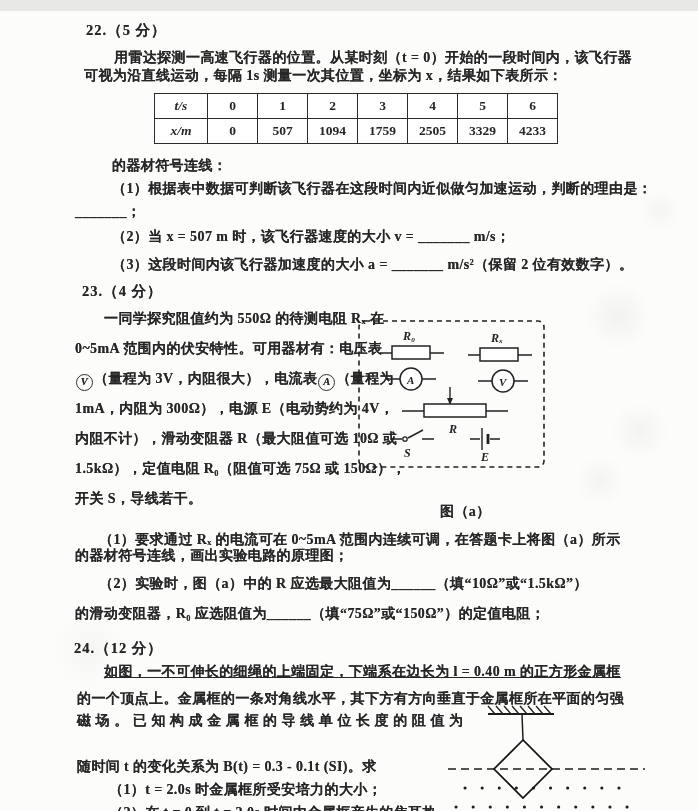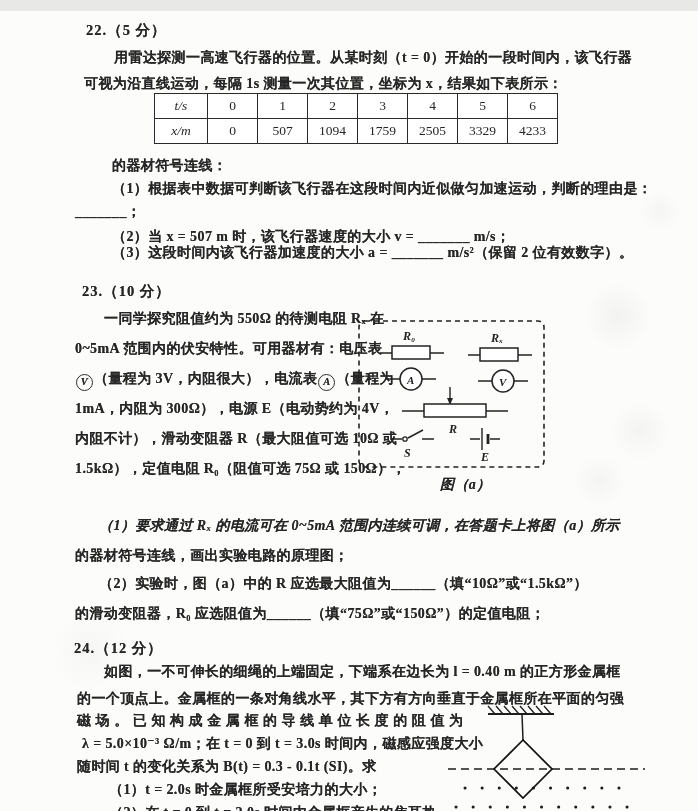--- a/index.html
+++ b/index.html
@@ -18,39 +18,39 @@
   .ln {
     position:absolute; white-space:nowrap; font-size:14px; letter-spacing:.4px;
     text-shadow:0 0 .5px rgba(45,45,45,.75);
   }
   .num { font-size:14.5px; letter-spacing:1px; }
   .sp  { letter-spacing:4.6px; }
   .cap { font-size:14px; }
   .dtable { position:absolute; left:154px; top:82px; border-collapse:collapse; background:#fff; }
   .dtable td {
     border:1.6px solid #2b2b2b; width:45px; height:24px; text-align:center;
-    font-size:13.5px; padding:0 2px; font-weight:400;
+    font-size:13.5px; padding:0 2px; font-weight:700;
   }
   .dtable td.h { width:48px; font-style:italic; }
   .circ {
     display:inline-block; width:15px; height:15px; border:1.3px solid #2e2e2e;
     border-radius:50%; text-align:center; line-height:14px; font-size:10.5px;
     font-style:italic; vertical-align:-2px; margin:0 1px;
   }
   svg text { font-family:"Liberation Serif","DejaVu Serif",serif; font-style:italic; fill:#222; }
   .figwrap { position:absolute;text-align:center; }
 </style>
 </head>
 <body>
 
 <div class="page">
 
   <div class="ln num" style="left:86px; top:10px;">22.（5 分）</div>
   <div class="ln" style="left:114px; top:38px;">用雷达探测一高速飞行器的位置。从某时刻（t = 0）开始的一段时间内，该飞行器</div>
-  <div class="ln" style="left:84px;  top:64px;">可视为沿直线运动，每隔 1s 测量一次其位置，坐标为 x，结果如下表所示：</div>
+  <div class="ln" style="left:84px;  top:56px;">可视为沿直线运动，每隔 1s 测量一次其位置，坐标为 x，结果如下表所示：</div>
 
   <table class="dtable">
     <tbody>
         <tr>
       <td class="h">t/s</td>
       <td>0</td>
       <td>1</td>
       <td>2</td>
       <td>3</td>
       <td>4</td>
@@ -67,29 +67,30 @@
       <td>3329</td>
       <td>4233</td>
     </tr>
   </tbody>
     </table>
 
   <div class="ln" style="left:112px; top:146px;">的器材符号连线：</div>
   <div class="ln" style="left:112px; top:169px;">（1）根据表中数据可判断该飞行器在这段时间内近似做匀加速运动，判断的理由是：</div>
   <div class="ln" style="left:75px;  top:192px;">_______；</div>
   <div class="ln" style="left:112px; top:217px;">（2）当 x = 507 m 时，该飞行器速度的大小 v = _______ m/s；</div>
-  <div class="ln" style="left:112px; top:233px;">（3）这段时间内该飞行器加速度的大小 a = _______ m/s²（保留 2 位有效数字）。</div>
+  <div class="ln" style="left:112px; top:245px;">（3）这段时间内该飞行器加速度的大小 a = _______ m/s²（保留 2 位有效数字）。</div>
 
-  <div class="ln num" style="left:82px; top:271px;">23.（10 分）</div>
+  <div class="ln num" style="left:82px; top:271px;">23.（4 分）</div>
   <div class="ln" style="left:104px; top:299px;">一同学探究阻值约为 550Ω 的待测电阻 Rₓ 在</div>
   <div class="ln" style="left:75px;  top:329px;">0~5mA 范围内的伏安特性。可用器材有：电压表</div>
   <div class="ln" style="left:75px;  top:359px;"><span class="circ">V</span><span>（量程为 3V，内阻很大），电流表</span><span class="circ">A</span><span>（量程为</span></div>
   <div class="ln" style="left:75px;  top:389px;">1mA，内阻为 300Ω），电源 E（电动势约为 4V，</div>
   <div class="ln" style="left:75px;  top:419px;">内阻不计），滑动变阻器 R（最大阻值可选 10Ω 或</div>
   <div class="ln" style="left:75px;  top:449px;">1.5kΩ），定值电阻 R₀（阻值可选 75Ω 或 150Ω），</div>
+  <div class="ln" style="left:75px;  top:479px;">开关 S，导线若干。</div>
 
   <div class="figwrap" style="left:356px; top:304px;">
     <svg width="200" height="158" viewBox="0 0 200 158">
       <rect x="3" y="6" width="185" height="146" rx="6" fill="none" stroke="#222" stroke-width="1.6" stroke-dasharray="5 4"></rect>
 
       <g>
         <line x1="24" y1="38" x2="88" y2="38" stroke="#222" stroke-width="1.5"></line>
         <rect x="36" y="31" width="38" height="13" fill="#fff" stroke="#222" stroke-width="1.5"></rect>
         <text x="47" y="25" font-size="12">R₀</text>
       </g>
@@ -133,32 +134,31 @@
 
       <g>
         <line x1="114" y1="124" x2="124" y2="124" stroke="#222" stroke-width="1.5"></line>
         <line x1="126" y1="113" x2="126" y2="135" stroke="#222" stroke-width="1.4"></line>
         <line x1="132" y1="119" x2="132" y2="129" stroke="#222" stroke-width="2.8"></line>
         <line x1="134" y1="124" x2="144" y2="124" stroke="#222" stroke-width="1.5"></line>
         <text x="125" y="146" font-size="12">E</text>
       </g>
     </svg>
   </div>
-  <div class="ln cap" style="left:440px; top:465px;font-style:italic;">图（a）</div>
+  <div class="ln cap" style="left:440px; top:492px;">图（a）</div>
 
-  <div class="ln" style="left:99px; top:506px;font-style:italic;">（1）要求通过 Rₓ 的电流可在 0~5mA 范围内连续可调，在答题卡上将图（a）所示</div>
+  <div class="ln" style="left:99px; top:520px;">（1）要求通过 Rₓ 的电流可在 0~5mA 范围内连续可调，在答题卡上将图（a）所示</div>
   <div class="ln" style="left:75px; top:536px;">的器材符号连线，画出实验电路的原理图；</div>
   <div class="ln" style="left:99px; top:564px;">（2）实验时，图（a）中的 R 应选最大阻值为______（填“10Ω”或“1.5kΩ”）</div>
   <div class="ln" style="left:75px; top:594px;">的滑动变阻器，R₀ 应选阻值为______（填“75Ω”或“150Ω”）的定值电阻；</div>
 
   <div class="ln num" style="left:74px; top:628px;">24.（12 分）</div>
-  <div class="ln" style="left:104px; top:652px;">如图，一不可伸长的细绳的上端固定，下端系在边长为 l = 0.40 m 的正方形金属框</div>
+  <div class="ln" style="left:104px; top:652px;text-decoration:underline;">如图，一不可伸长的细绳的上端固定，下端系在边长为 l = 0.40 m 的正方形金属框</div>
   <div class="ln" style="left:77px;  top:679px;">的一个顶点上。金属框的一条对角线水平，其下方有方向垂直于金属框所在平面的匀强</div>
   <div class="ln sp" style="left:77px; top:701px;">磁场。已知构成金属框的导线单位长度的阻值为</div>
-  <div class="ln" style="left:82px;  top:724px;">λ = 5.0×10⁻³ Ω/m；在 t = 0 到 t = 3.0s 时间内，磁感应强度大小</div>
   <div class="ln" style="left:77px;  top:747px;">随时间 t 的变化关系为 B(t) = 0.3 - 0.1t (SI)。求</div>
   <div class="ln" style="left:109px; top:770px;">（1）t = 2.0s 时金属框所受安培力的大小；</div>
   <div class="ln" style="left:109px; top:793px;">（2）在 t = 0 到 t = 2.0s 时间内金属框产生的焦耳热。</div>
 
   <div class="figwrap" style="left:442px; top:690px;">
     <svg width="206" height="121" viewBox="0 0 206 121">
 
       <g>
         <line x1="46" y1="13" x2="112" y2="13" stroke="#1d1d1d" stroke-width="1.8"></line>
         <path d="M46,5 l7,8 M54,5 l7,8 M62,5 l7,8 M70,5 l7,8 M78,5 l7,8 M86,5 l7,8 M94,5 l7,8 M102,5 l7,8" stroke="#1d1d1d" stroke-width="1.3" fill="none"></path>

